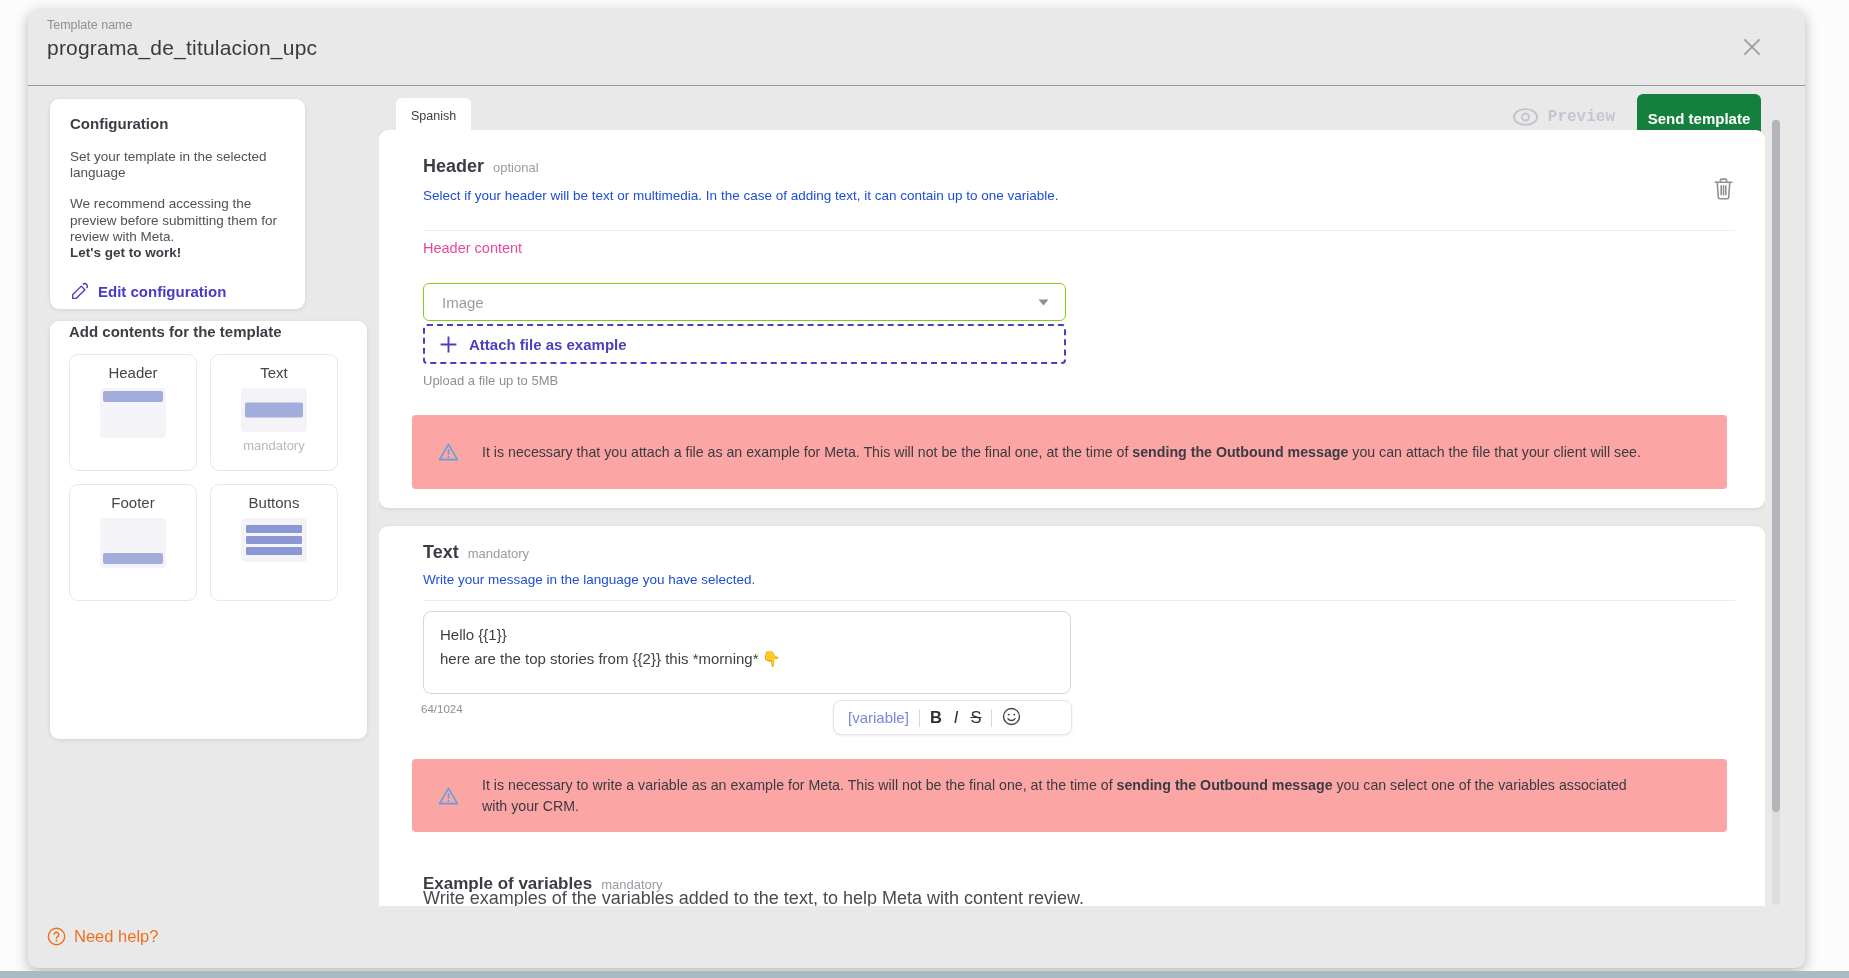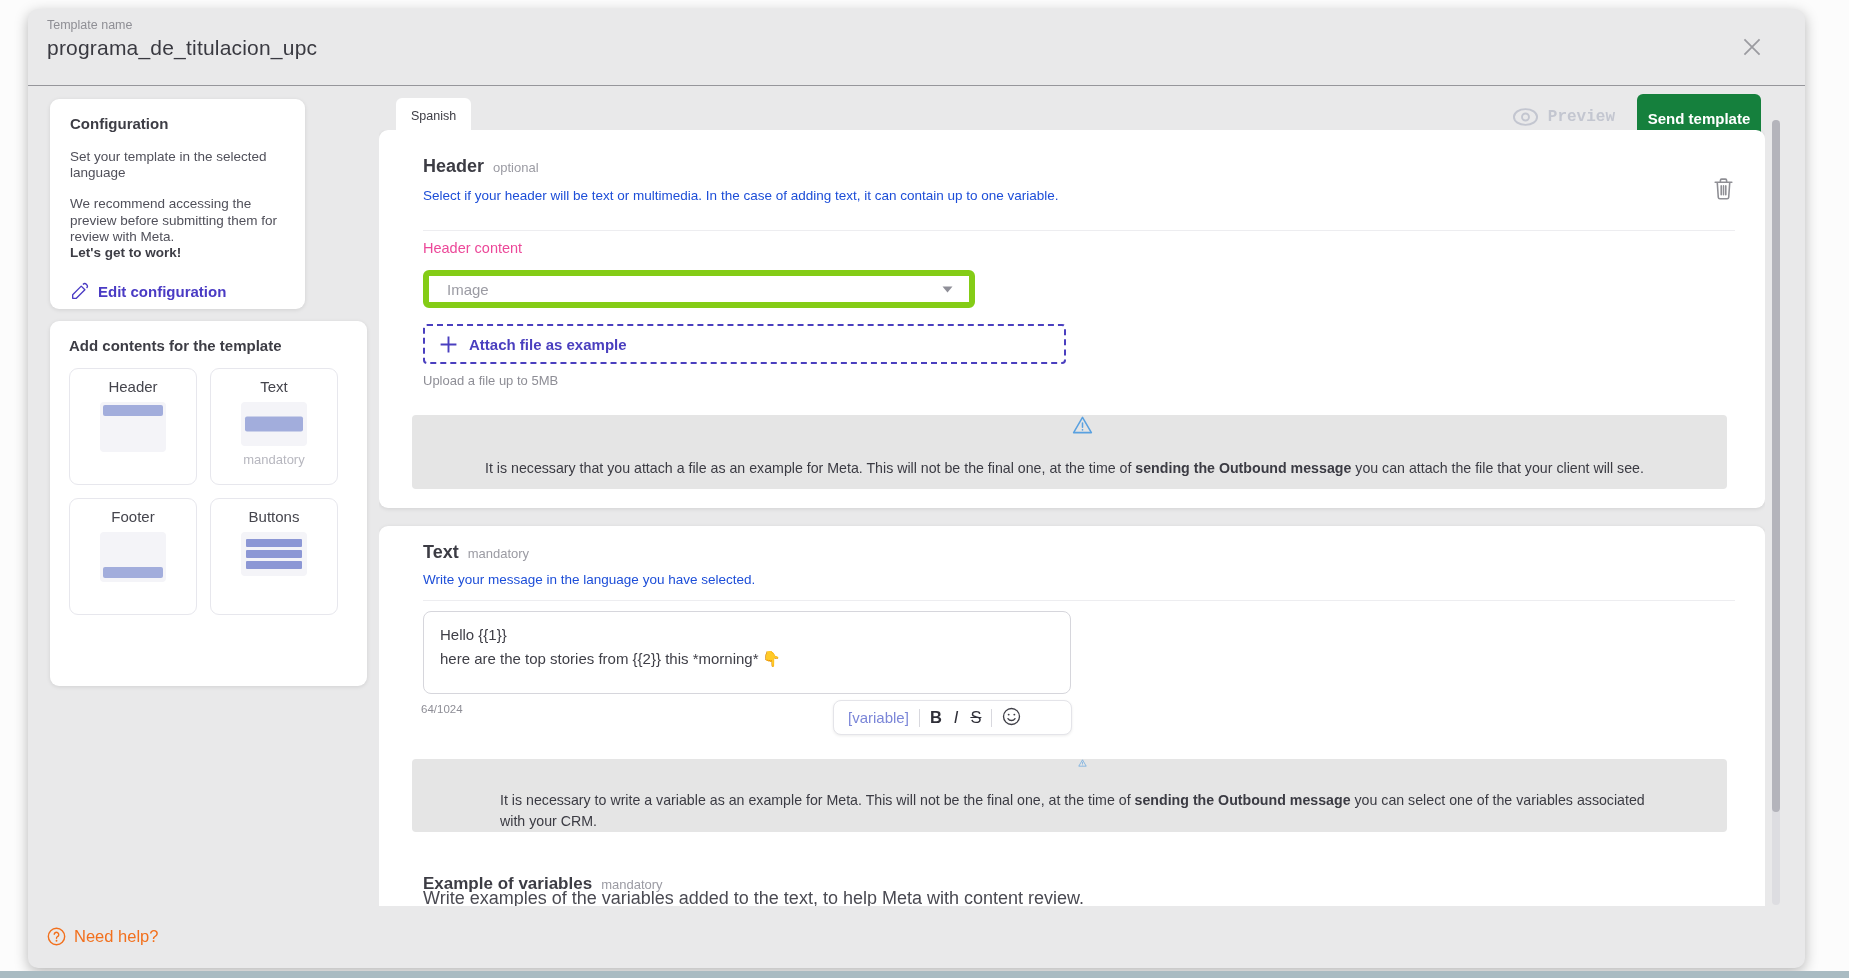--- a/index.html
+++ b/index.html
@@ -21,21 +21,21 @@
   .card { background:#fff; border-radius:9px; box-shadow:0 1px 4px rgba(0,0,0,.10); }
 
   
   .config-card { position:absolute; left:22px; top:90px; width:255px; height:210px; padding:16px 20px; }
   .config-card h3 { margin:0 0 17px; font-size:15px; color:#3d3d45; }
   .cfg-line { margin:0 0 15px; font-size:13.5px; color:#50505a; line-height:1.2; }
   .cfg-para { margin:0; font-size:13.5px; color:#50505a; line-height:1.2; }
   .cfg-bold { margin:0 0 20px; font-size:13.5px; font-weight:700; color:#3d3d45; line-height:1.25; }
   .edit-link { display:flex; align-items:center; gap:9px; color:#4a3bc4; font-size:15px; font-weight:700; cursor:pointer; text-decoration:none; }
 
-  .contents-card { position:absolute; left:22px; top:312px; width:317px; height:365px; padding:16px 19px; }
+  .contents-card { position:absolute; left:22px; top:312px; width:317px; height:418px; padding:2px 19px; }
   .contents-card h3 { margin:0 0 14px; font-size:15px; color:#3d3d45; }
   .tile-grid { display:grid; grid-template-columns:128px 128px; gap:13px; }
   .tile { height:117px; background:#fff; border:1px solid #e7e7ed; border-radius:9px;
           display:flex; flex-direction:column; align-items:center; padding-top:9px; cursor:pointer; }
   .tile-label { font-size:15px; color:#45454d; margin-bottom:7px; }
   .thumb { width:66px; height:50px; background:#f4f4f8; border-radius:4px; position:relative; flex:none; }
   .thumb.small { height:44px; }
   .bar { position:absolute; left:3px; right:3px; height:11px; background:#a2addc; border-radius:2px; }
   .thumb-top .bar { top:3px; }
   .thumb-middle .bar { top:50%; transform:translateY(-50%); height:15px; left:4px; right:4px; }
@@ -63,31 +63,31 @@
   .text-card { height:560px; }
 
   .sec-head { position:absolute; left:44px; top:26px; display:flex; align-items:baseline; gap:9px; }
   .sec-title { font-size:18px; font-weight:700; color:#3c3c44; }
   .sec-badge { font-size:13px; color:#9b9ba3; }
   .sec-desc { position:absolute; left:44px; top:58px; font-size:13.5px; color:#1d4ed8; }
   .trash-btn { position:absolute; right:30px; top:46px; background:none; border:none; padding:0; cursor:pointer; }
   .divider { position:absolute; left:44px; right:30px; border-top:1px solid #ededf0; }
 
   .field-label { position:absolute; left:44px; top:110px; font-size:14.5px; color:#ec4899; }
-  .dropdown { position:absolute; left:44px; top:140px; width:552px; height:38px; background:#fff;
-              border:6px solid #84cc16; border-radius:6px; display:flex; align-items:center;
+  .dropdown { position:absolute; left:44px; top:153px; width:643px; height:38px; background:#fff;
+              border:1px solid #84cc16; border-radius:6px; display:flex; align-items:center;
               padding:0 16px 0 18px; cursor:pointer; }
   .dd-value { flex:1; font-size:15px; color:#9b9ba3; }
   .attach-btn { position:absolute; left:44px; top:194px; width:643px; height:40px; background:none;
                 border:2px dashed #4a3fbf; border-radius:4px; display:flex; align-items:center; gap:11px;
                 padding:0 14px; color:#4a3fbf; font-family:inherit; font-size:15px; font-weight:700; cursor:pointer; }
   .upload-hint { position:absolute; left:44px; top:243px; font-size:13px; color:#8e8e96; }
 
-  .alert { position:absolute; left:33px; width:1315px; background:#e5e5e5; border-radius:4px;
-           display:flex; align-items:center; gap:23px; padding-left:26px;flex-direction:column; }
+  .alert { position:absolute; left:33px; width:1315px; background:#fca5a5; border-radius:4px;
+           display:flex; align-items:center; gap:23px; padding-left:26px; }
   .alert-1 { top:285px; height:74px; }
   .alert-2 { top:233px; height:73px; }
   .alert-text { margin:0; font-size:14.2px; color:#3b3b43; line-height:21px; }
   .alert-1 .alert-text { width:1195px; }
   .alert-2 .alert-text { width:1165px; }
 
   .message-box { position:absolute; left:44px; top:85px; width:648px; height:83px; background:#fff;
                  border:1px solid #d6d6dc; border-radius:8px; padding:11px 16px; font-size:15px;
                  color:#3f3f47; line-height:24px; cursor:text; }
   .char-count { position:absolute; left:42px; top:177px; font-size:11.5px; color:#8e8e96; }

